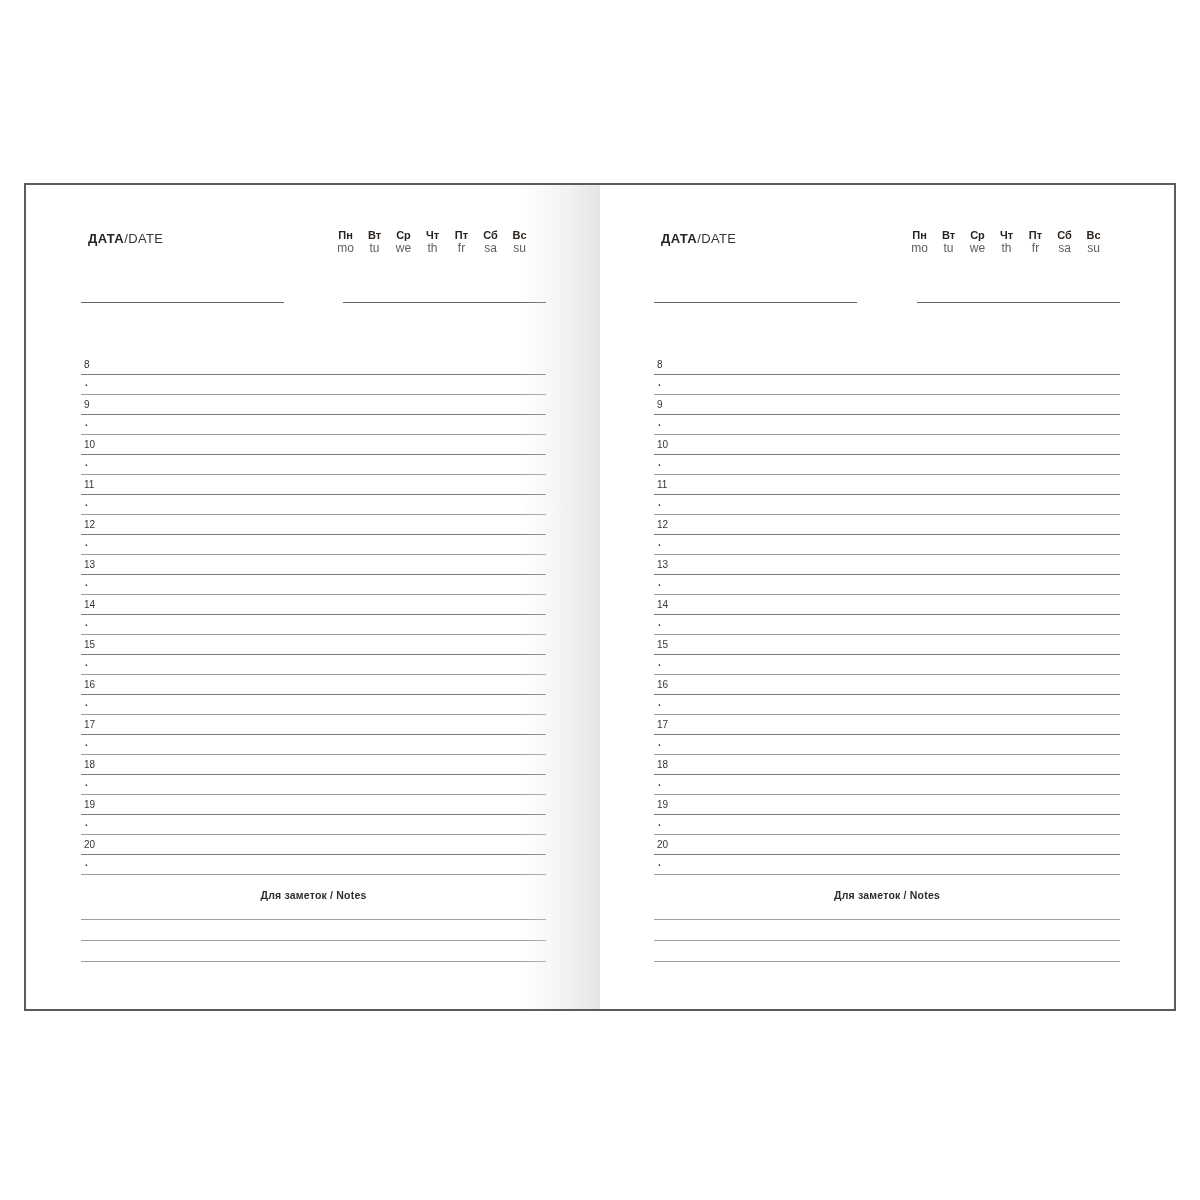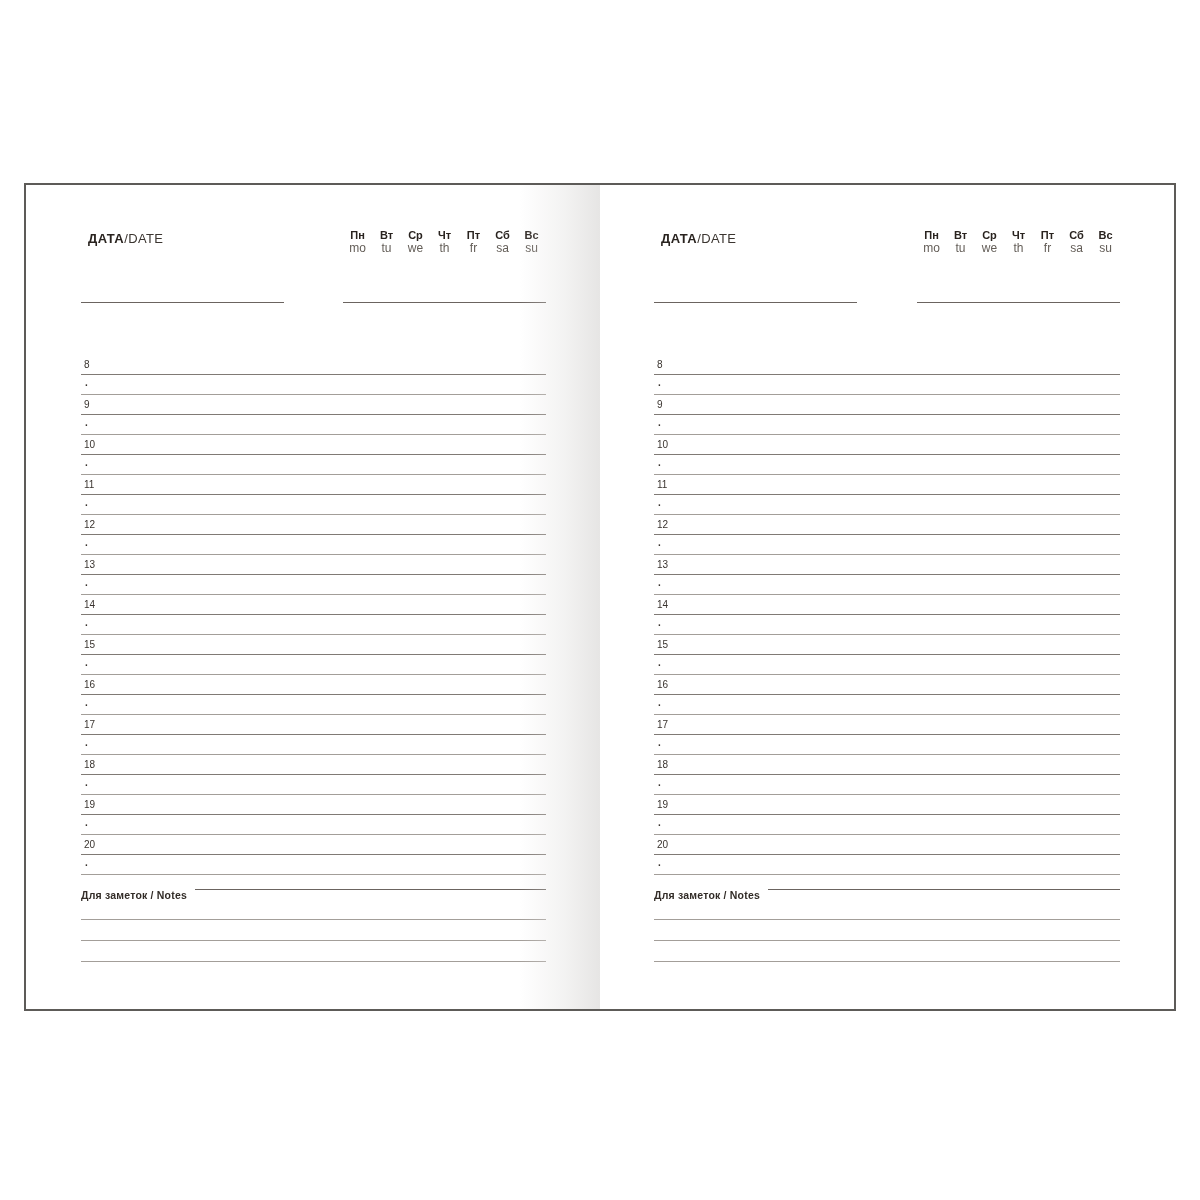--- a/index.html
+++ b/index.html
@@ -17,39 +17,39 @@
 
   
   .gutter{position:absolute;left:494px;top:0;bottom:0;width:80px;pointer-events:none;
           background:linear-gradient(90deg, rgba(232,231,230,0) 0%, rgba(229,228,227,0.45) 55%, #e6e5e4 100%);}
 
   
   .date-label{position:absolute;left:7px;top:46px;font-size:13px;letter-spacing:.4px;color:#29231f;white-space:nowrap;}
   .date-label .bold{font-weight:bold;}
   .date-label .rest{font-weight:normal;color:#3b3530;}
 
-  .weekdays{position:absolute;right:0;top:44px;display:flex;margin-left:39px;}
+  .weekdays{position:absolute;right:12px;top:44px;display:flex;margin-left:39px;}
   .weekday-cell{width:29px;text-align:center;}
   .weekday-ru{display:block;font-size:11px;font-weight:bold;color:#29231f;line-height:13px;}
   .weekday-en{display:block;font-size:12px;color:#635d57;line-height:13px;}
 
   .date-underline{position:absolute;left:0;top:117px;width:203px;border-top:1.5px solid #6b6460;}
   .weekdays-underline{position:absolute;right:0;top:117px;width:203px;border-top:1.5px solid #6b6460;}
 
   
   .schedule{position:absolute;left:0;right:0;top:170px;}
   .srow{height:20px;display:flex;align-items:flex-end;box-sizing:border-box;}
   .srow.hour{border-bottom:1.5px solid #807a75;}
   .srow.half{border-bottom:1px solid #a39e99;}
   .row-label{font-size:10px;line-height:10px;color:#39332e;padding:0 0 4px 3px;}
   .srow.half .row-label{font-weight:bold;padding-bottom:3px;padding-left:4px;}
 
   
   .notes{position:absolute;left:0;right:0;top:704px;}
-  .notes-header{height:20px;display:flex;align-items:flex-start;}
+  .notes-header{height:20px;display:flex;align-items:center;flex-direction:column;}
   .notes-label{font-size:10.5px;font-weight:bold;color:#322c27;letter-spacing:.2px;white-space:nowrap;}
   .notes-divider{flex:1;border-top:1.5px solid #6b6460;margin-left:8px;}
   .notes-line.first{height:10px;border-bottom:1px solid #a39e99;}
   .notes-line{height:20px;border-bottom:1px solid #a39e99;}
 </style>
 </head>
 <body>
 
 <div class="canvas">
   <div class="frame">

